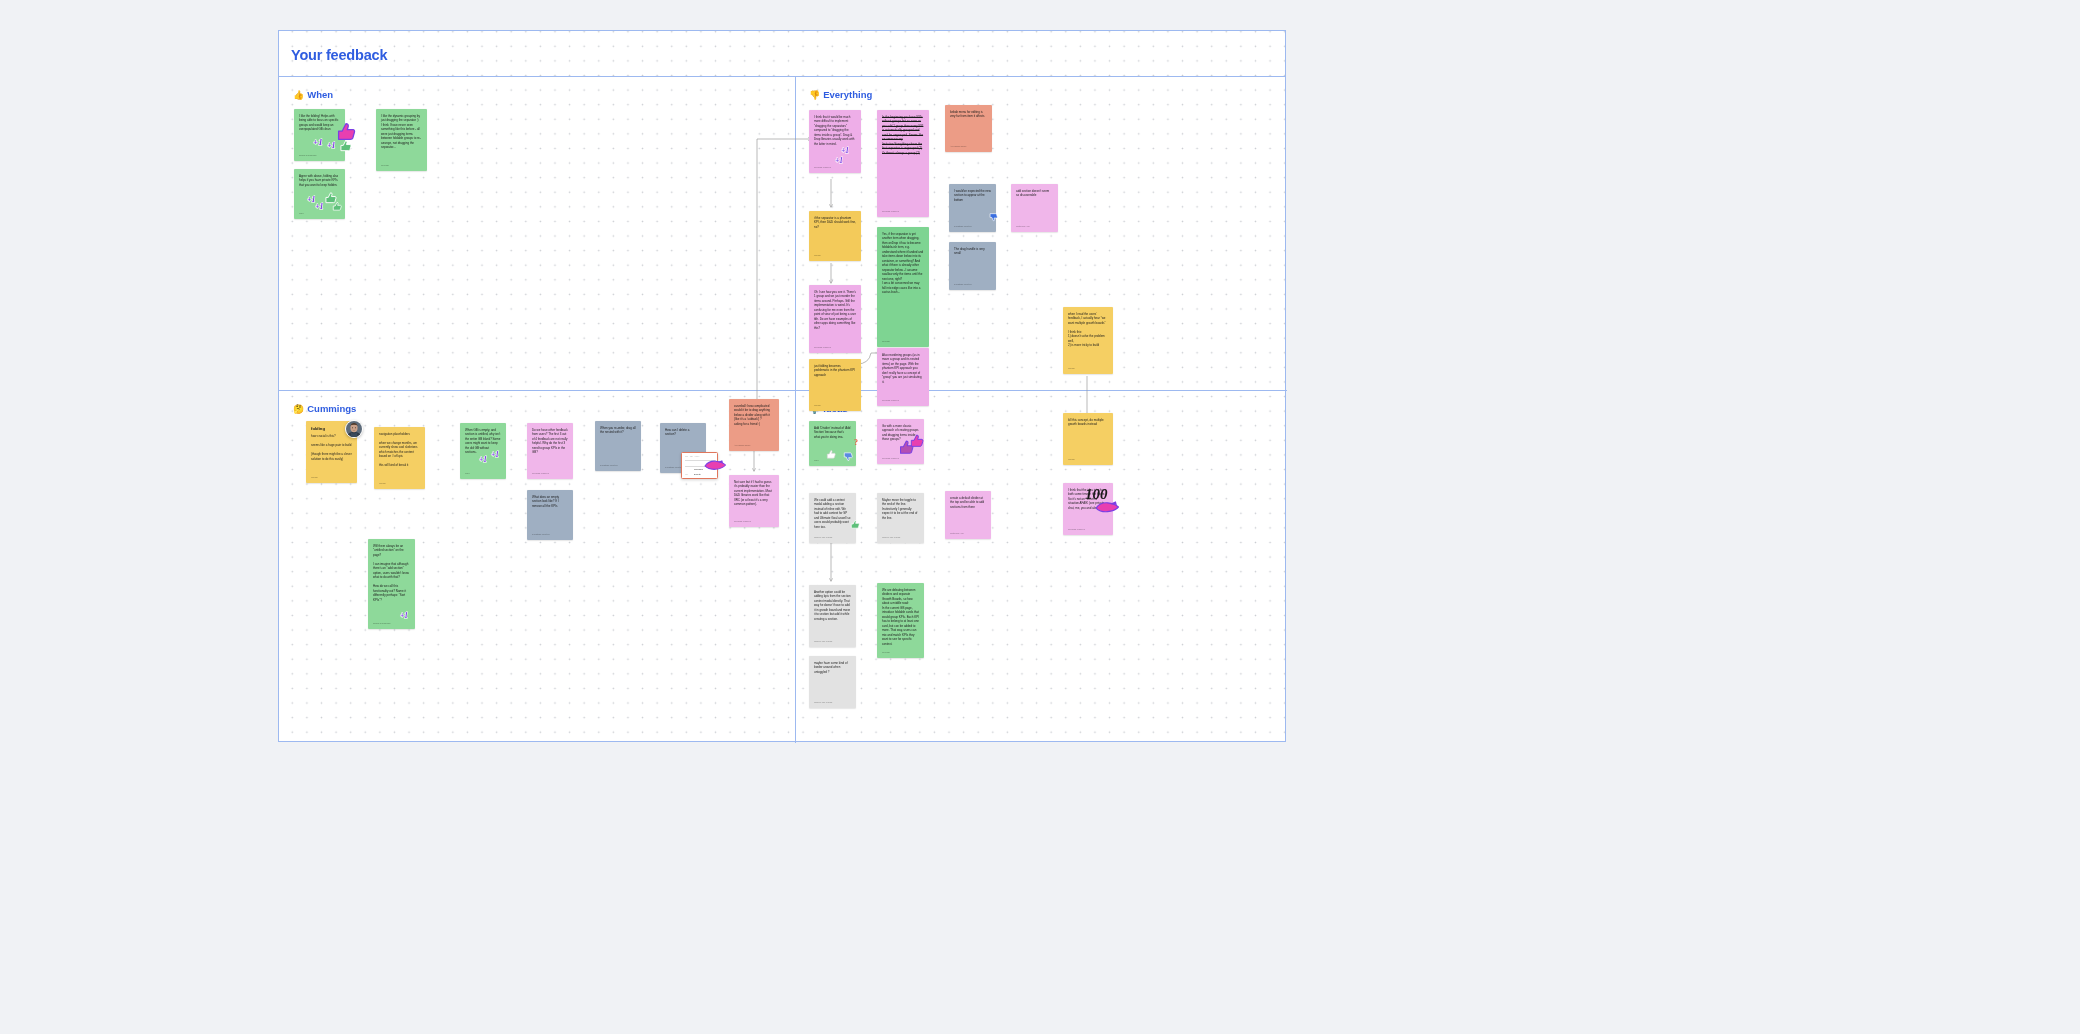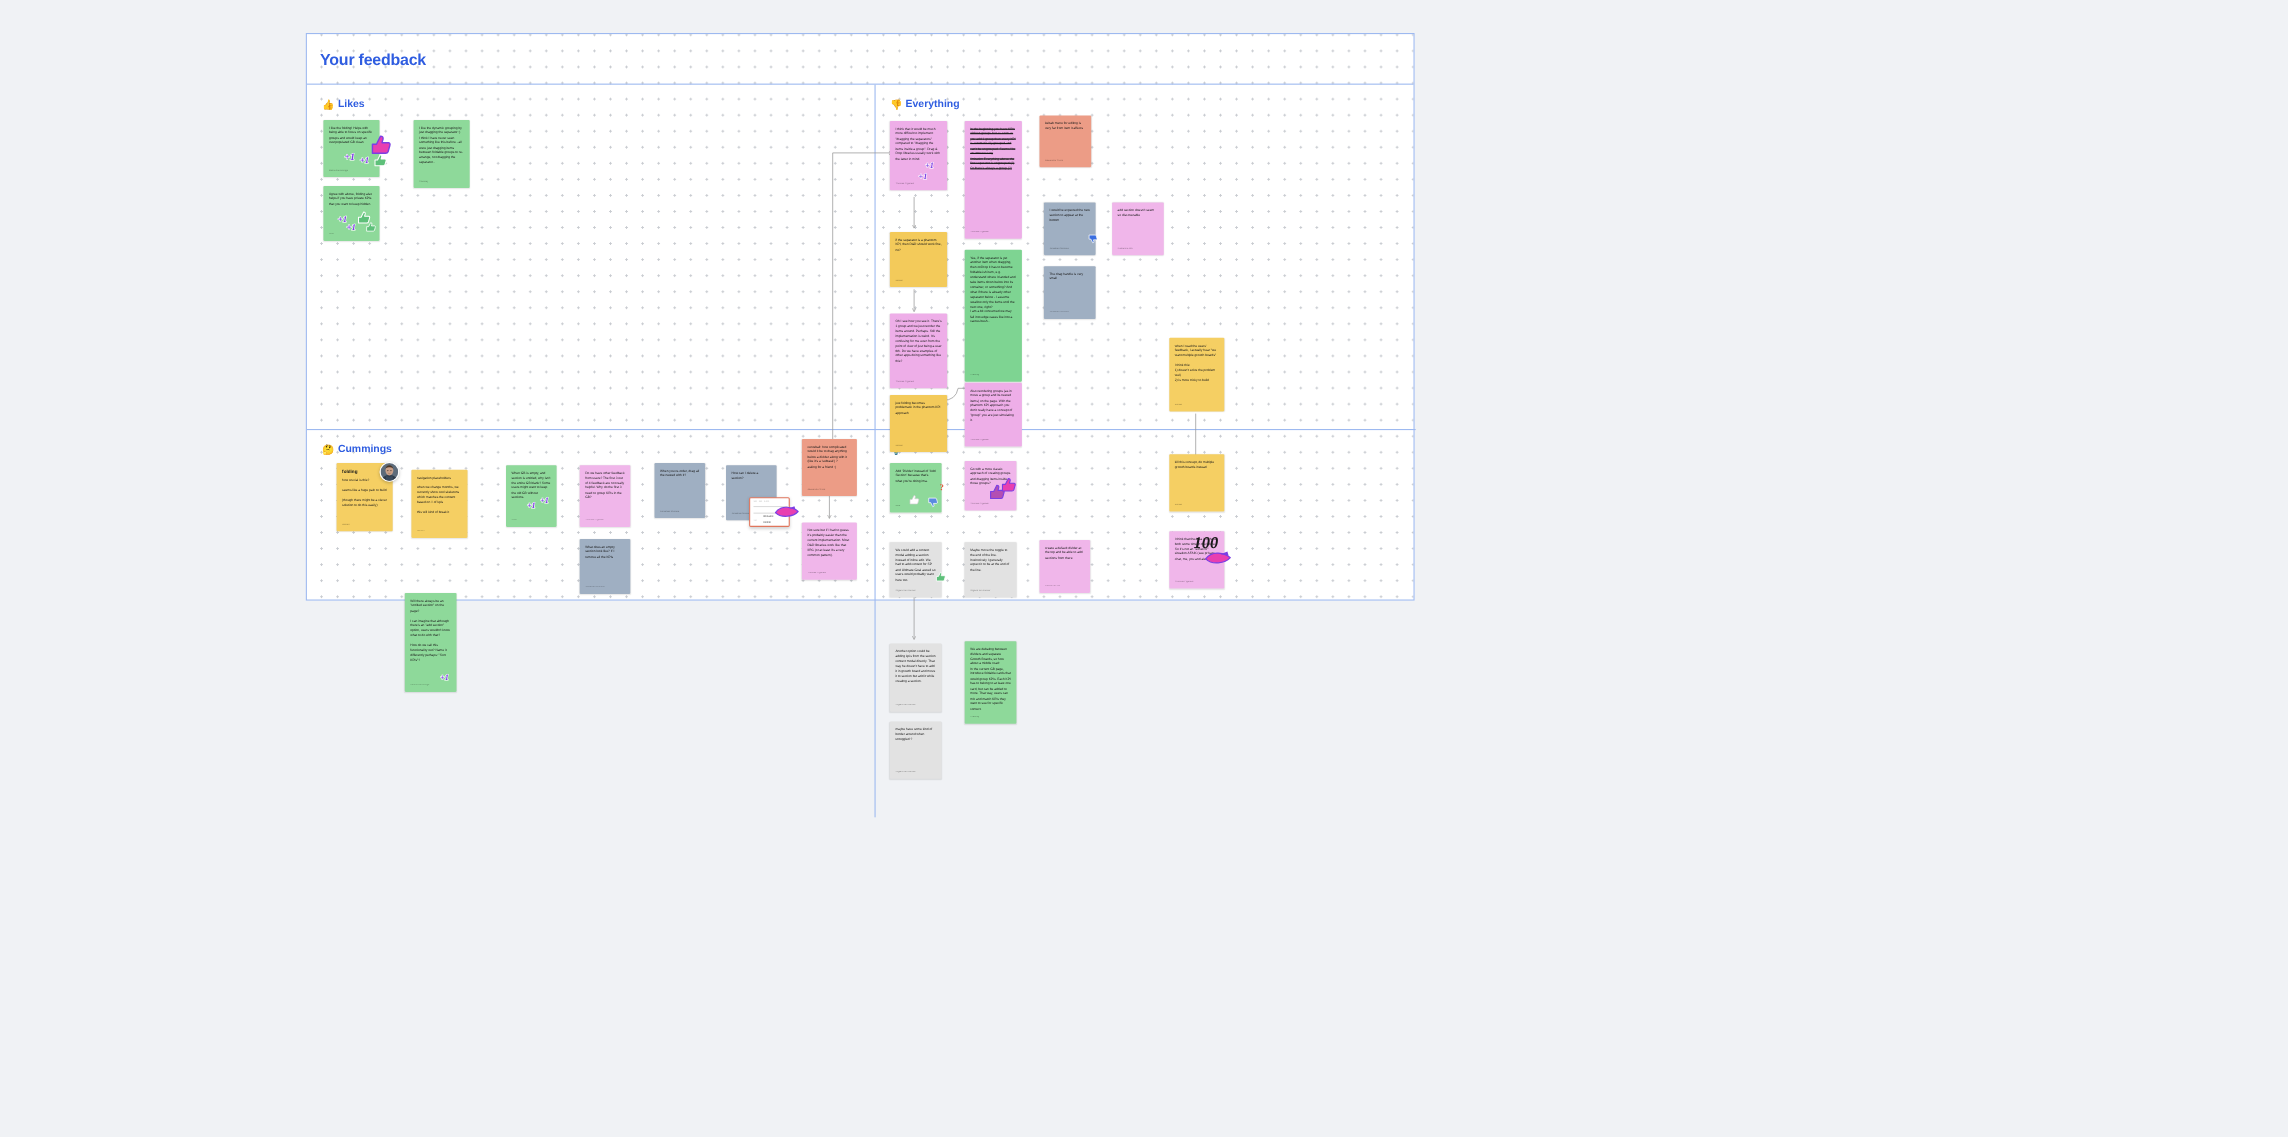--- a/index.html
+++ b/index.html
@@ -5,21 +5,21 @@
   * { box-sizing: border-box; margin: 0; padding: 0; }
   html, body {
     width: 2080px; height: 1034px;
     background: #f0f2f5;
     font-family: "Liberation Sans", sans-serif;
     overflow: hidden;
   }
   #board {
     position: absolute;
     left: 278px; top: 30px;
-    width: 1008px; height: 516px;
+    width: 1008px; height: 712px;
     background: #ffffff;
     border: 1px solid #9db9f0;
     background-image: radial-gradient(circle, #c9ccd1 0.9px, transparent 1px);
     background-size: 14.6px 14.6px;
     background-position: 6px 8px;
     text-decoration: underline;
   }
   #title-bar {
     position: absolute; left: 0; top: 0; width: 100%; height: 46px;
     border-bottom: 1px solid #9db9f0;
@@ -118,21 +118,21 @@
 
   <div id="title-bar">
     <div class="title">Your feedback</div>
   </div>
 
   <div class="quad-border-v"></div>
   <div class="quad-border-h"></div>
 
   <div class="sec-head" style="left:14px; top:58px;">
     <span class="emo">👍</span>
-    <span>Likes</span>
+    <span>When</span>
   </div>
   <div class="sec-head" style="left:530px; top:58px;">
     <span class="emo">👎</span>
     <span>Everything</span>
   </div>
   <div class="sec-head" style="left:14px; top:372px;">
     <span class="emo">🤔</span>
     <span>Cummings</span>
   </div>
   <div class="sec-head" style="left:530px; top:372px;">

